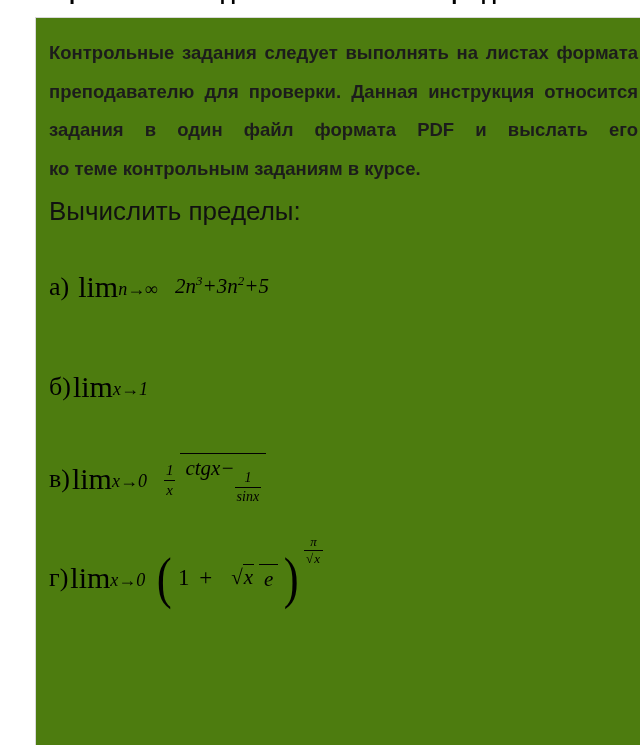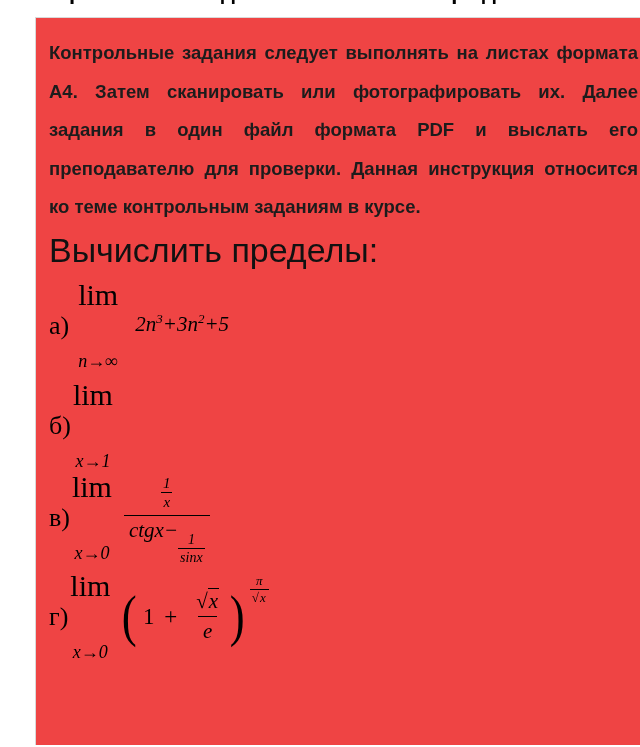--- a/index.html
+++ b/index.html
@@ -10,47 +10,47 @@
   
   .clip-line{height:7px;overflow:hidden;position:relative;}
   .clip-line .inner{
     position:absolute;top:-21px;left:8px;white-space:nowrap;
     font-weight:700;font-size:22px;letter-spacing:2.5px;color:#000;
   }
   
   .card{
     margin-left:35px;margin-top:10px;height:728px;box-sizing:border-box;
     border-top:1px solid #d9d9d9;border-left:1px solid #d9d9d9;
-    padding:16px 2px 10px 13px;background:#ef4444;
+    padding:16px 2px 10px 13px;background:#4d7c0f;
   }
   .para{width:589px;}
   .para-line{
     font-weight:700;font-size:18.5px;line-height:38.5px;color:#1c1c1c;
     text-align:justify;text-align-last:justify;white-space:nowrap;
   }
   .para-line.last{text-align-last:left;}
   .section-title{
-    font-size:34px;font-weight:400;color:#111;margin-top:8px;line-height:30px;
+    font-size:26px;font-weight:400;color:#111;margin-top:8px;line-height:30px;
   }
   
   .frow{
     display:flex;align-items:center;color:#000;
     font-family:"Liberation Serif",serif;
   }
   .row-a{margin-top:22px;height:78px;}
   .row-b{margin-top:24px;height:74px;}
   .row-v{margin-top:12px;height:86px;}
   .row-g{margin-top:16px;height:80px;}
   .flabel{font-size:26px;font-style:normal;}
-  .lim{display:inline-flex;flex-direction:column;align-items:center;margin-left:2px;gap:40px;}
+  .lim{display:inline-flex;flex-direction:row;align-items:center;margin-left:2px;}
   .lim-a{margin-left:9px;}
   .lim .lw{font-size:30px;line-height:0.95;}
   .lim .ls{font-size:18px;font-style:italic;line-height:1;margin-top:3px;}
   .frac{
-    display:inline-flex;flex-direction:column;align-items:center;text-align:center;
+    display:inline-flex;align-items:center;text-align:center;
     font-size:21px;font-style:italic;line-height:1.2;margin-left:12px;
   }
   .frac .ft{padding:0 5px 1px;}
   .frac .fb{border-top:1.6px solid #000;padding:2px 5px 0;}
   .frac sup{font-size:13px;line-height:0;}
   .rsign{font-style:normal;}
   .rad{border-top:1.4px solid #000;padding:0 1px;}
   .mfrac{
     display:inline-flex;flex-direction:column;align-items:center;
     font-size:14px;line-height:1.15;vertical-align:-7px;font-style:italic;
@@ -75,23 +75,22 @@
 <body>
 
 <div class="clip-line">
   <div class="inner">Контрольные задания по теме «Пределы»</div>
 </div>
 
 <div class="card">
 
   <div class="para">
     <div class="para-line">Контрольные задания следует выполнять на листах формата</div>
-    <div class="para-line">А4. Затем сканировать или фотографировать их. Далее</div>
+    <div class="para-line">преподавателю для проверки. Данная инструкция относится</div>
     <div class="para-line">задания в один файл формата PDF и выслать его</div>
-    <div class="para-line">преподавателю для проверки. Данная инструкция относится</div>
     <div class="para-line last">ко теме контрольным заданиям в курсе.</div>
   </div>
 
   <div class="section-title">Вычислить пределы:</div>
 
   <div class="frow row-a">
     <span class="flabel">а)</span>
     <span class="lim lim-a">
       <span class="lw">lim</span>
       <span class="ls">n→∞</span>

